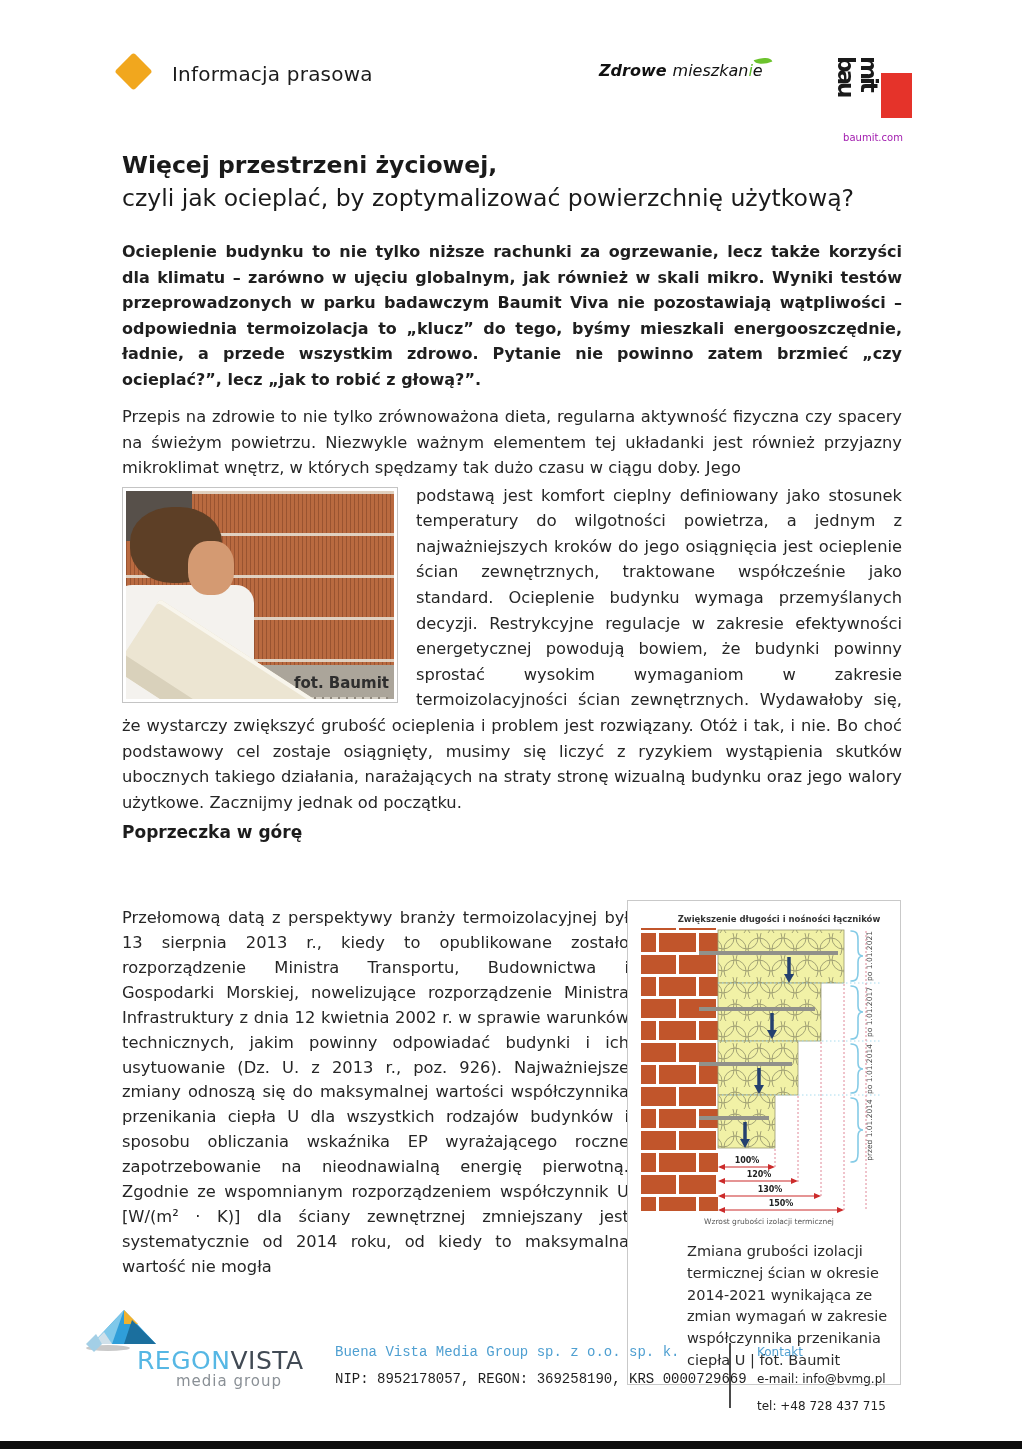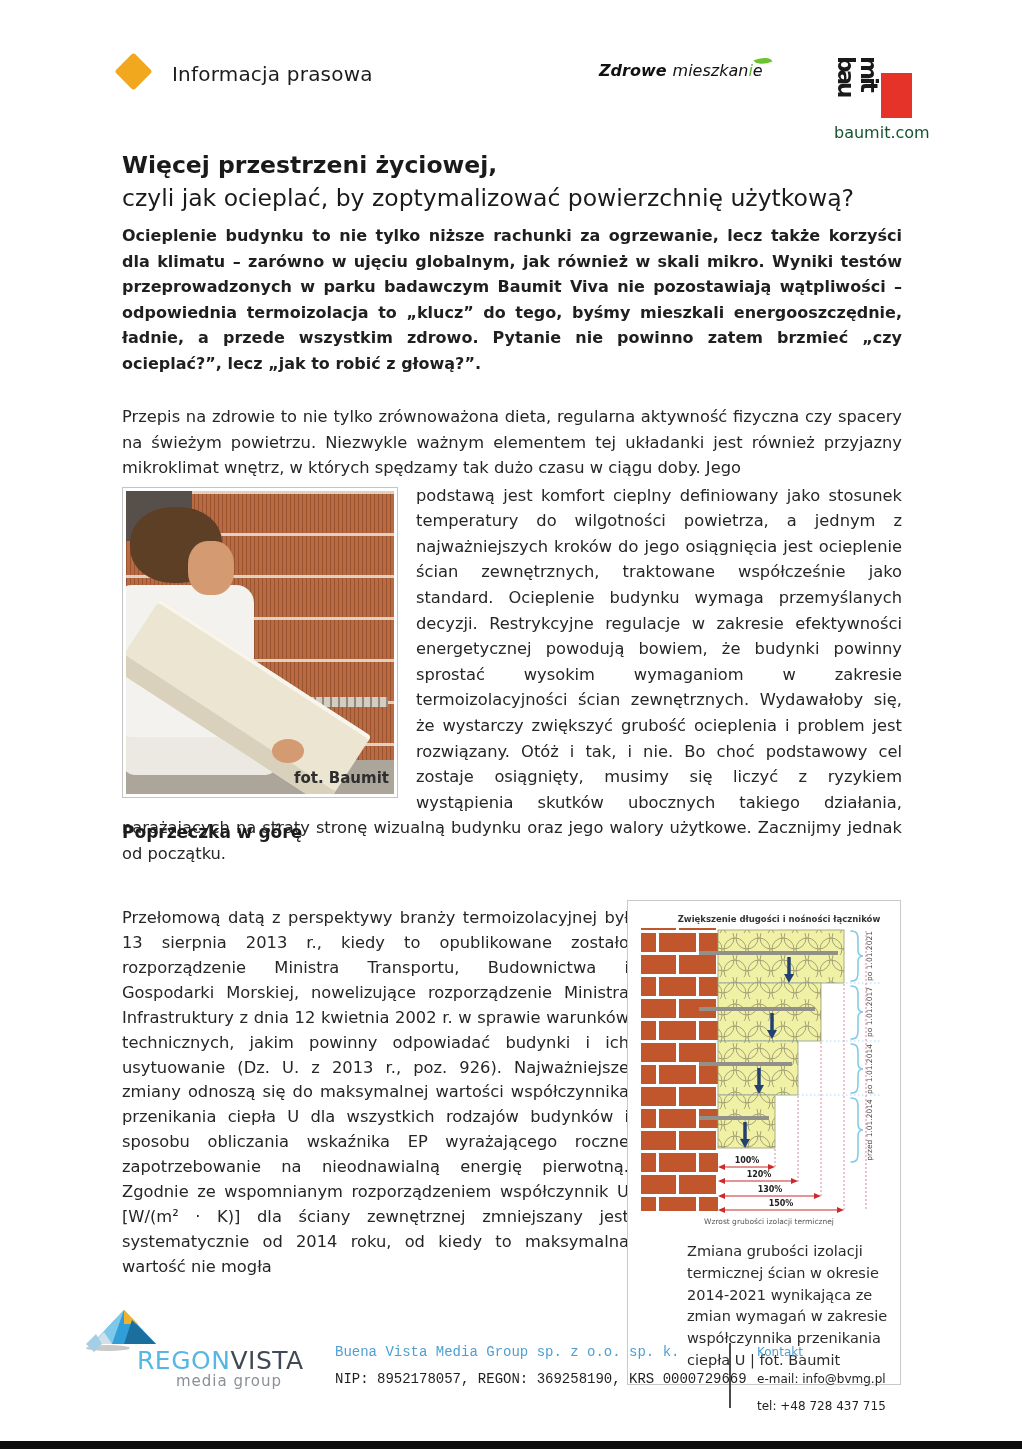--- a/index.html
+++ b/index.html
@@ -10,33 +10,33 @@
   .diamond { position:absolute; left:120px; top:58px; width:27px; height:27px; background:#F1A71E; transform:rotate(45deg); border-radius:3px; }
   .press-label { position:absolute; left:172px; top:62px; font-size:20px; color:#1c1c1c; letter-spacing:.2px; }
   .zdrowe { position:absolute; left:599px; top:61px; font-style:italic; font-size:16px; white-space:nowrap; color:#111; }
   .zdrowe .zb { font-weight:bold; margin-right:6px; }
   .zdrowe .zg { color:#59b526; }
   .leaf { display:inline-block; width:17px; height:8px; background:#6cc32d; border-radius:0 100% 0 100%; transform:rotate(-22deg) translateY(-12px); margin-left:-4px; }
   .baumit { position:absolute; left:834px; top:56px; width:78px; }
   .baumit-cols { display:flex; align-items:flex-start; }
   .baumit-word { writing-mode:vertical-rl; font-weight:bold; font-size:23px; line-height:1; letter-spacing:-3px; color:#1a1a1a; height:64px; }
   .baumit-sq { width:45px; height:45px; background:#E5332A; margin-top:17px; margin-left:1px; }
-  .baumit-dom { font-size:16px; color:#14532d; margin-top:3px; text-align:center; }
+  .baumit-dom { font-size:10px; color:#a21caf; margin-top:12px; text-align:center; }
 
   
   .title { position:absolute; left:122px; top:149px; width:790px; line-height:1.42; font-size:23.5px; color:#1a1a1a; }
   .title .t1 { font-weight:bold; }
 
   
-  .lead { position:absolute; left:122px; top:223px; width:780px; font-weight:bold; font-size:16px; line-height:1.6; text-align:justify; color:#1f1f1f; }
+  .lead { position:absolute; left:122px; top:239px; width:780px; font-weight:bold; font-size:16px; line-height:1.6; text-align:justify; color:#1f1f1f; }
   .para2 { position:absolute; left:122px; top:404px; width:780px; font-size:16.3px; line-height:1.57; text-align:justify; color:#262626; }
   .para2 p.intro { margin-bottom:2px; }
 
   .photo-frame { float:left; width:276px; margin:4px 18px 6px 0; border:1px solid #c4c4c4; background:#fff; padding:3px; }
-  .photo-scene { position:relative; width:268px; height:303px; overflow:hidden;
+  .photo-scene { position:relative; width:268px; height:208px; overflow:hidden;
      background-color:#b96a40;
      background-image:
        repeating-linear-gradient(180deg, rgba(226,214,199,0.95) 0 3px, rgba(0,0,0,0) 3px 42px),
        repeating-linear-gradient(90deg, rgba(70,25,8,0.28) 0 1px, rgba(0,0,0,0) 1px 4px); }
   .ph-corner { position:absolute; left:0; top:0; width:66px; height:50px; background:#57504a; }
   .ph-floor { position:absolute; left:0; bottom:0; width:100%; height:34px; background:#aba59a; }
   .ph-rail { position:absolute; left:150px; top:206px; width:112px; height:10px;
      background:repeating-linear-gradient(90deg,#d3cdc2 0 6px,#8f887d 6px 8px); }
   .ph-hair { position:absolute; left:4px; top:16px; width:92px; height:76px; background:#5d3f26; border-radius:46%; }
   .ph-face { position:absolute; left:62px; top:50px; width:46px; height:54px; background:#d49a72; border-radius:42%; }

